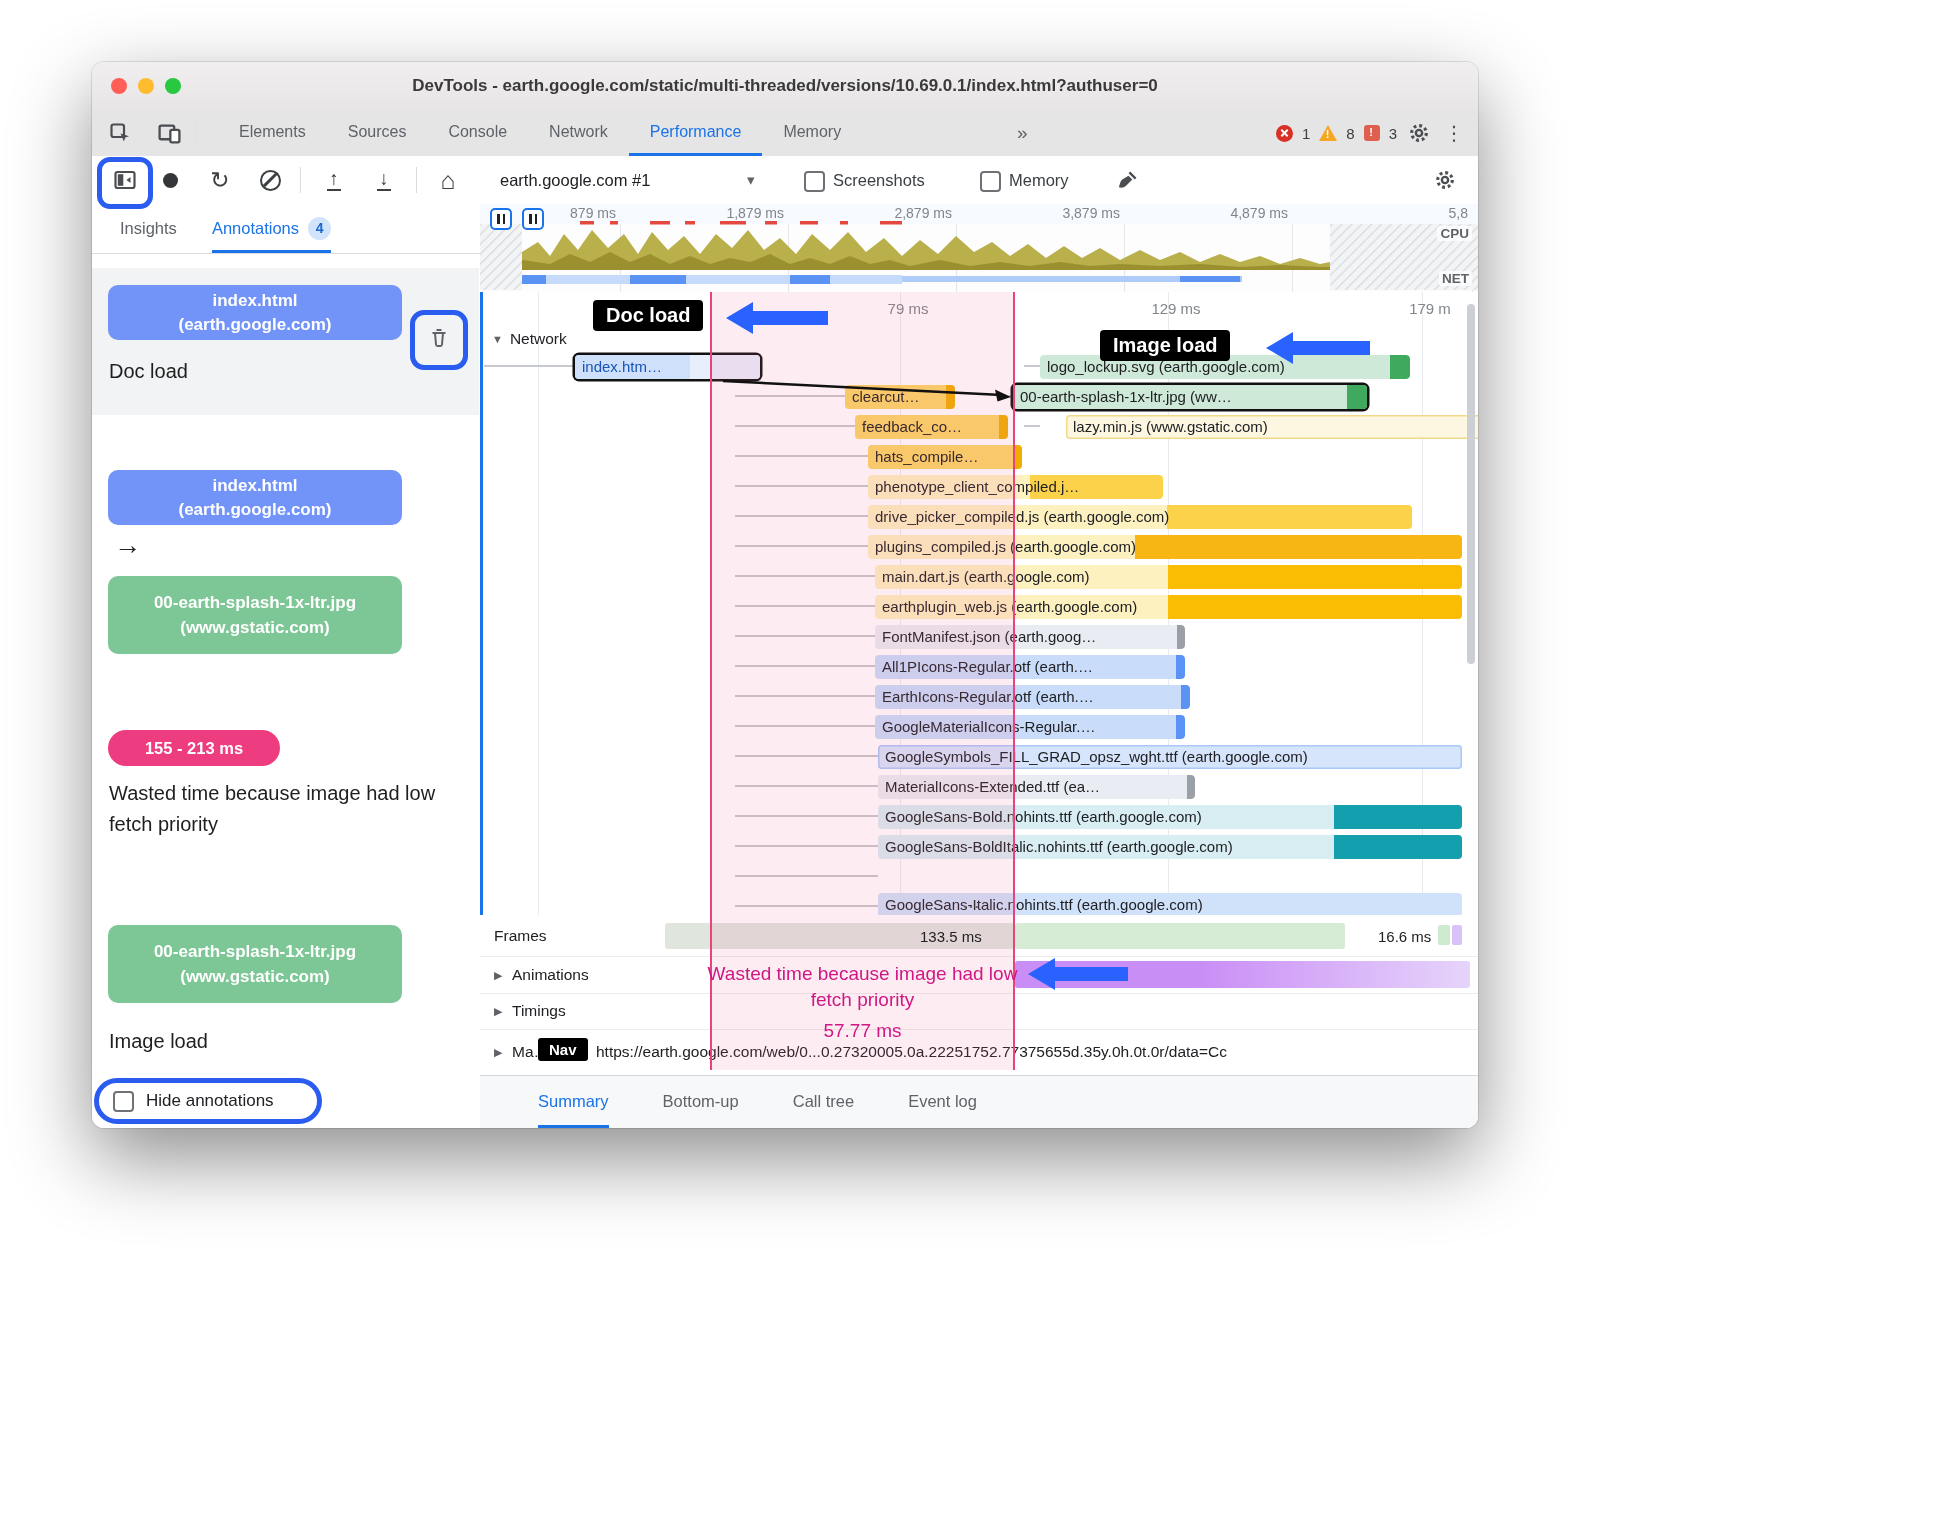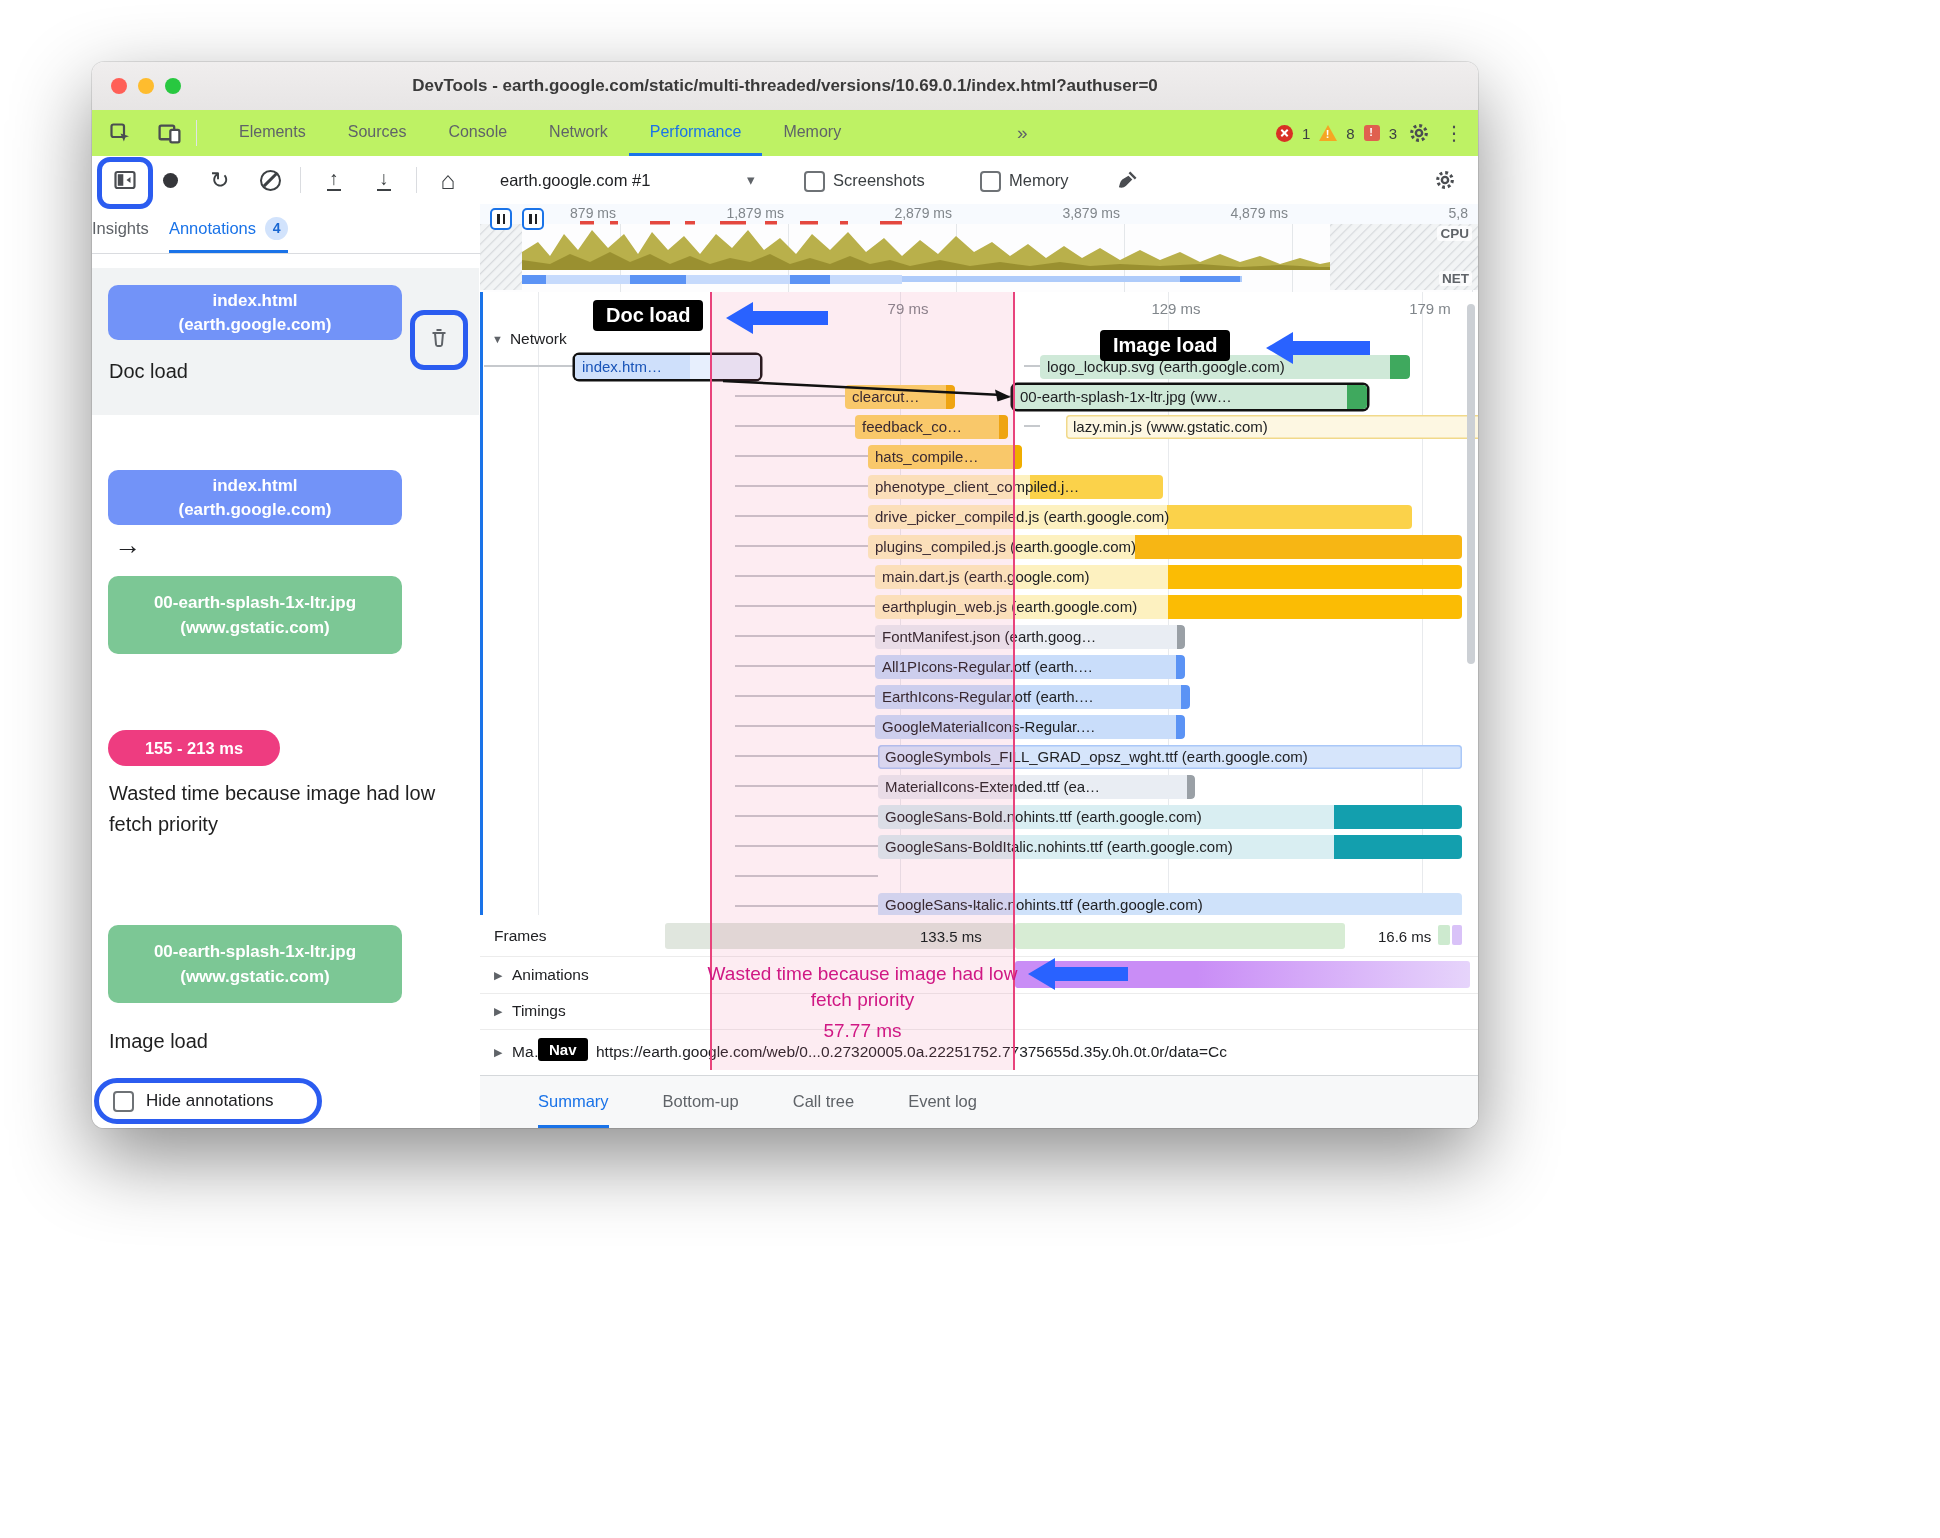--- a/index.html
+++ b/index.html
@@ -10,21 +10,21 @@
   
   .titlebar{position:absolute;left:0;top:0;width:100%;height:48px;background:linear-gradient(#f0eeee,#e7e5e5);
     border-bottom:1px solid #d2d0d0;}
   .lights{position:absolute;left:19px;top:16px;display:flex;gap:11px;}
   .light{width:16px;height:16px;border-radius:50%;}
   .light.red{background:#ff5f57;}.light.yellow{background:#febc2e;}.light.green{background:#28c840;}
   .win-title{position:absolute;left:0;right:0;top:0;height:48px;line-height:48px;text-align:center;
     font-size:17px;font-weight:bold;color:#3a3a3a;white-space:nowrap;overflow:hidden;}
 
   
-  .tabbar{position:absolute;left:0;top:48px;width:100%;height:46px;background:#bef264;border-bottom:1px solid #e0e3e6;}
+  .tabbar{position:absolute;left:0;top:48px;width:100%;height:46px;background:#e5e5e5;border-bottom:1px solid #e0e3e6;}
   .tb-icn{position:absolute;top:10px;width:26px;height:26px;display:flex;align-items:center;justify-content:center;}
   .tb-icn svg{display:block;}
   .inspect-pos{left:15px;} .devices-pos{left:64px;}
   .tb-sep{position:absolute;left:104px;top:10px;width:1px;height:26px;background:#e0e3e6;}
   #tab-strip{position:absolute;left:126px;top:0;height:46px;display:flex;}
   .dt-tab{padding:0 21px;line-height:44px;font-size:16px;color:#5f6368;cursor:default;}
   .dt-tab.active{color:#1a73e8;box-shadow:inset 0 -3px 0 #1a73e8;}
   .more-tabs{position:absolute;left:925px;top:0;line-height:46px;font-size:19px;color:#5f6368;}
   .tb-right{position:absolute;right:14px;top:0;height:46px;display:flex;align-items:center;gap:9px;}
   .cnt{font-size:15px;color:#3c4043;}
@@ -54,21 +54,21 @@
   .pt-cbx-label{position:absolute;top:0;line-height:48px;font-size:16.5px;color:#3c4043;}
 
   
   .ring{position:absolute;border:5px solid #2b5cf0;border-radius:14px;background:transparent;z-index:20;}
   .ring-toggle{left:5px;top:1px;width:46px;height:42px;border-radius:13px;}
   .ring-toggle .pt-icn{position:static;margin:5px auto 0 auto;}
 
   
   .sidebar{position:absolute;left:0;top:142px;width:388px;height:924px;background:#fff;border-right:1px solid #dadce0;}
   .side-tabs{position:absolute;left:0;top:0;width:100%;height:50px;border-bottom:1px solid #dadce0;display:flex;
-    align-items:stretch;gap:20px;box-sizing:border-box;}
+    align-items:stretch;padding-left:28px;gap:35px;box-sizing:border-box;}
   .side-tab{display:flex;align-items:center;gap:9px;font-size:16.5px;color:#5f6368;}
   .side-tab.active{color:#1a73e8;box-shadow:inset 0 -3px 0 #1a73e8;}
   .badge{width:23px;height:23px;border-radius:50%;background:#d2e3fc;color:#1967d2;font-size:14px;font-weight:bold;
     text-align:center;line-height:23px;}
   .entries{position:absolute;left:0;top:50px;right:0;bottom:0;}
   .entry-card{position:absolute;left:0;right:1px;top:14px;height:147px;background:#f1f3f4;}
   .chip{position:absolute;left:16px;width:294px;box-sizing:border-box;display:flex;align-items:center;justify-content:center;
     text-align:center;font-weight:bold;color:#fff;border-radius:10px;overflow-wrap:anywhere;line-height:24px;font-size:17px;}
   .chip.blue{background:#7293f8;}
   .chip.green{background:#7cc795;}

